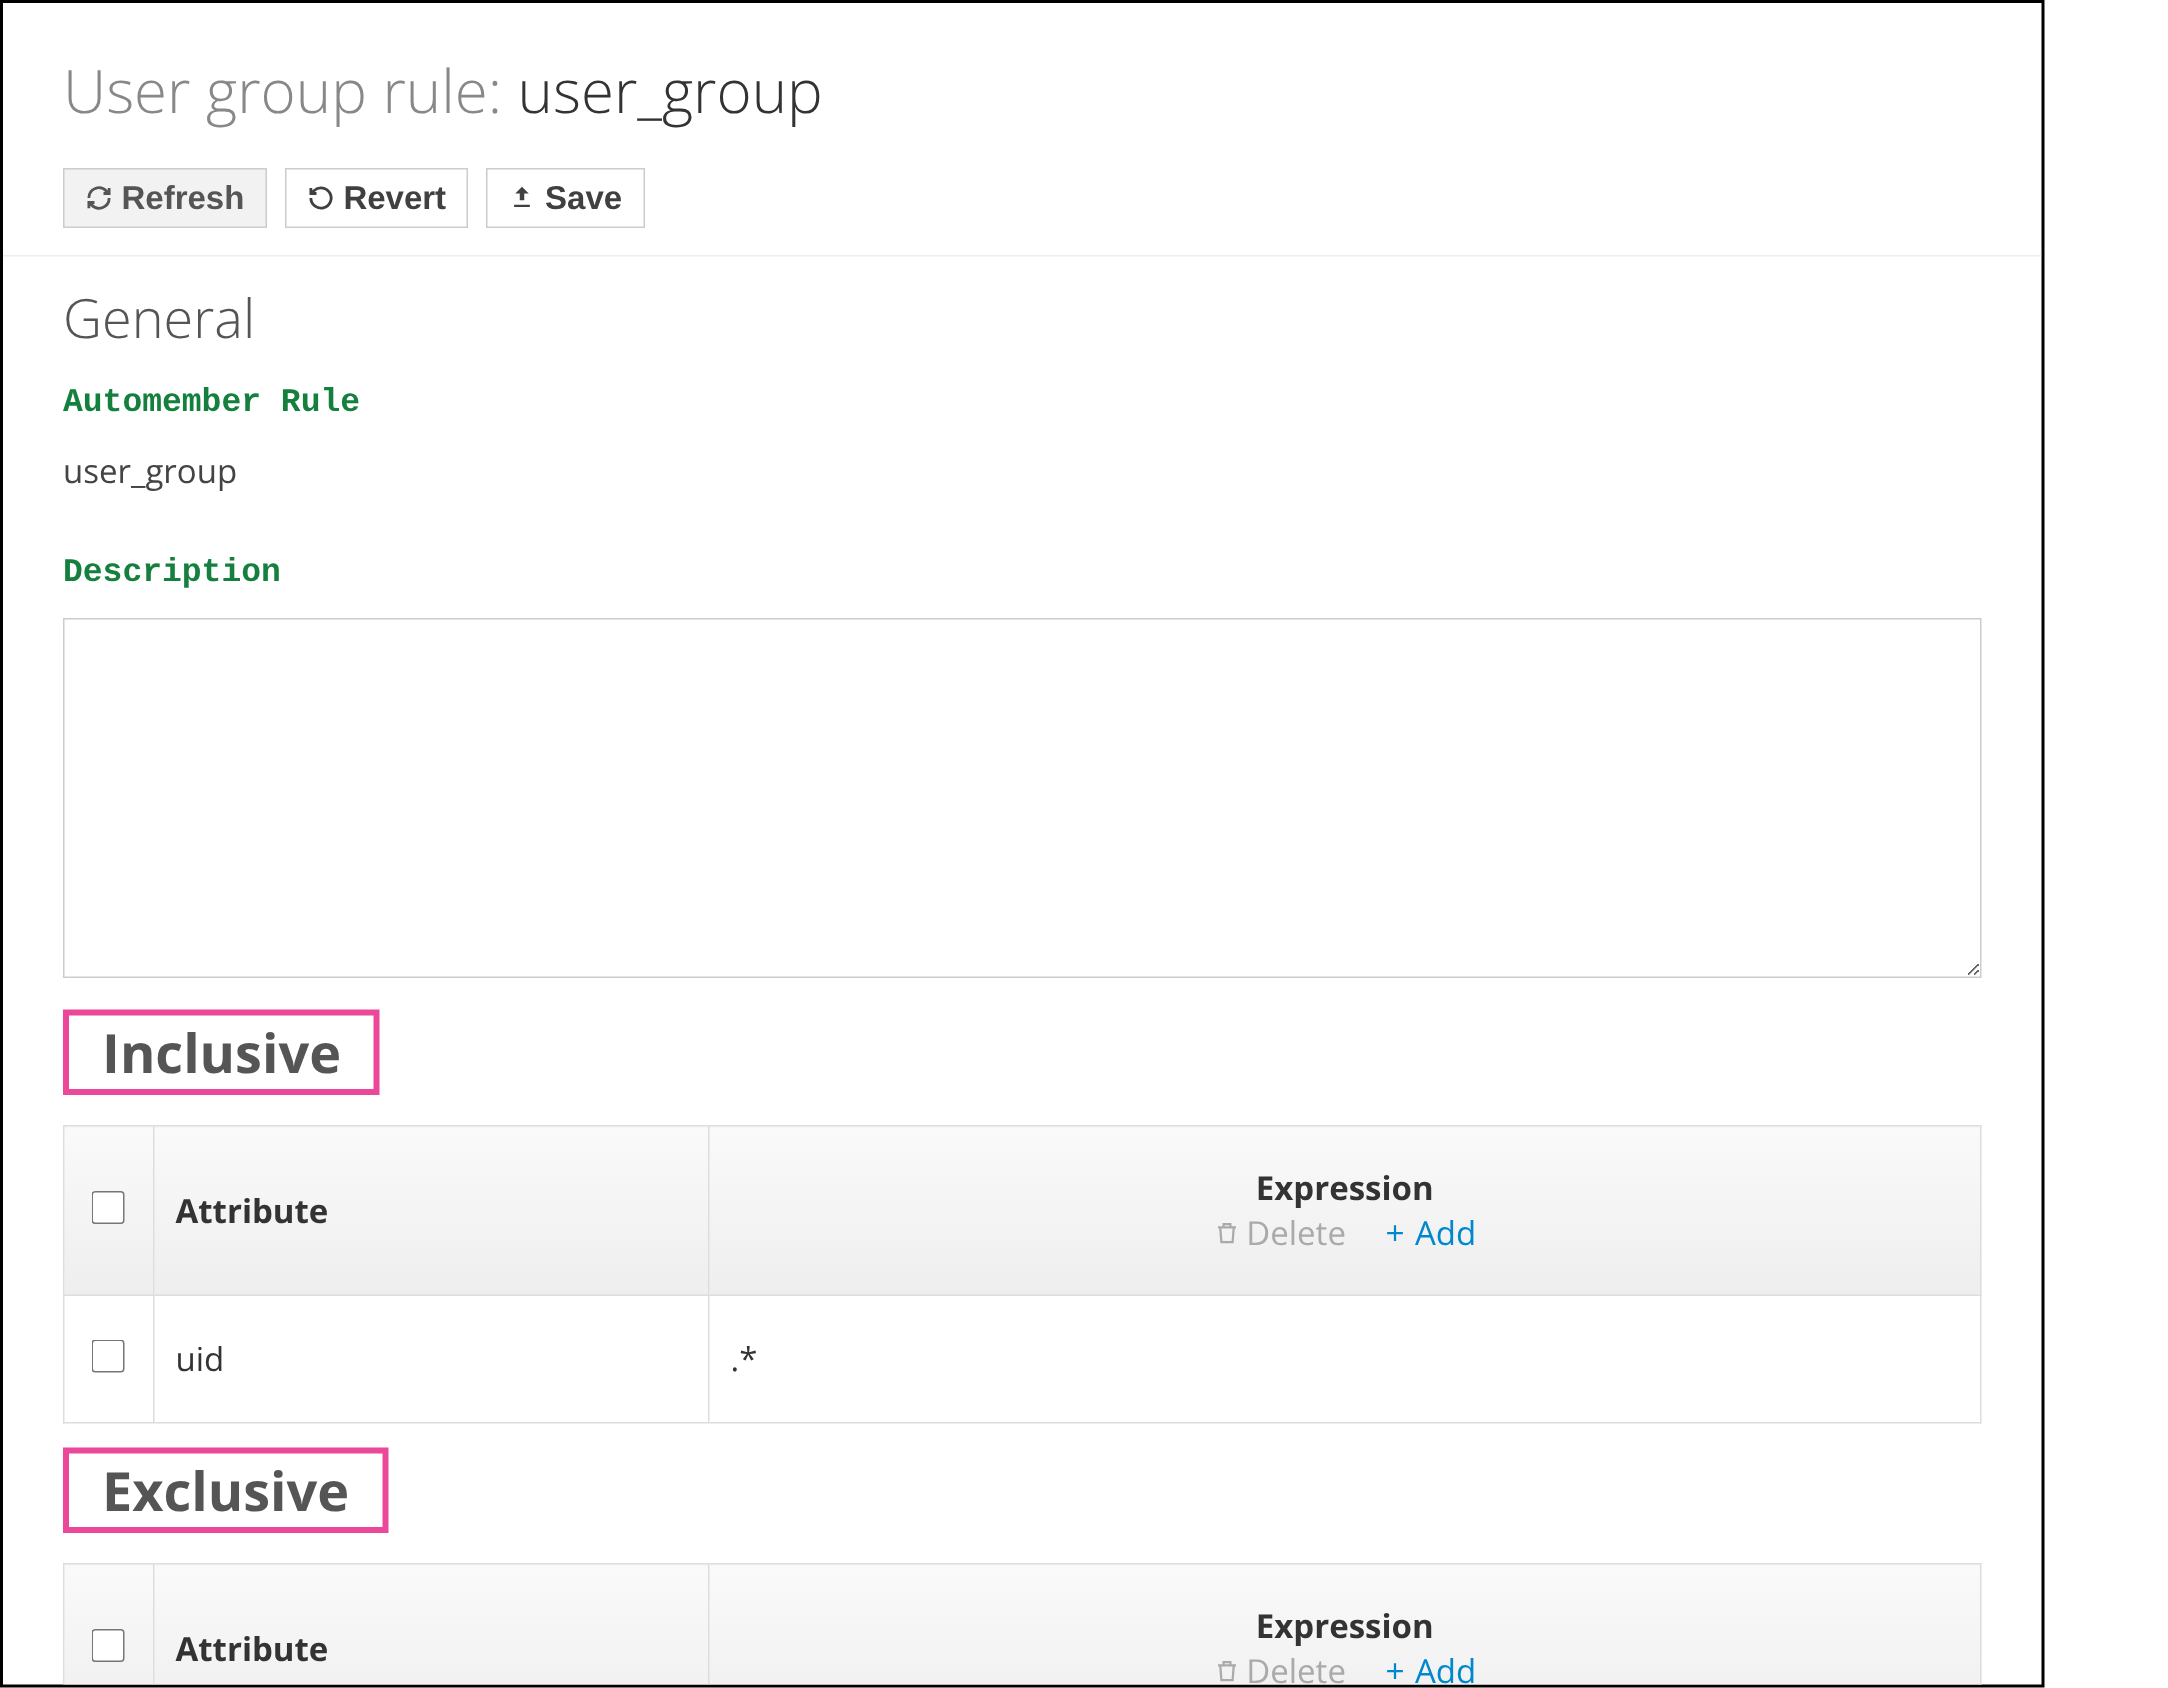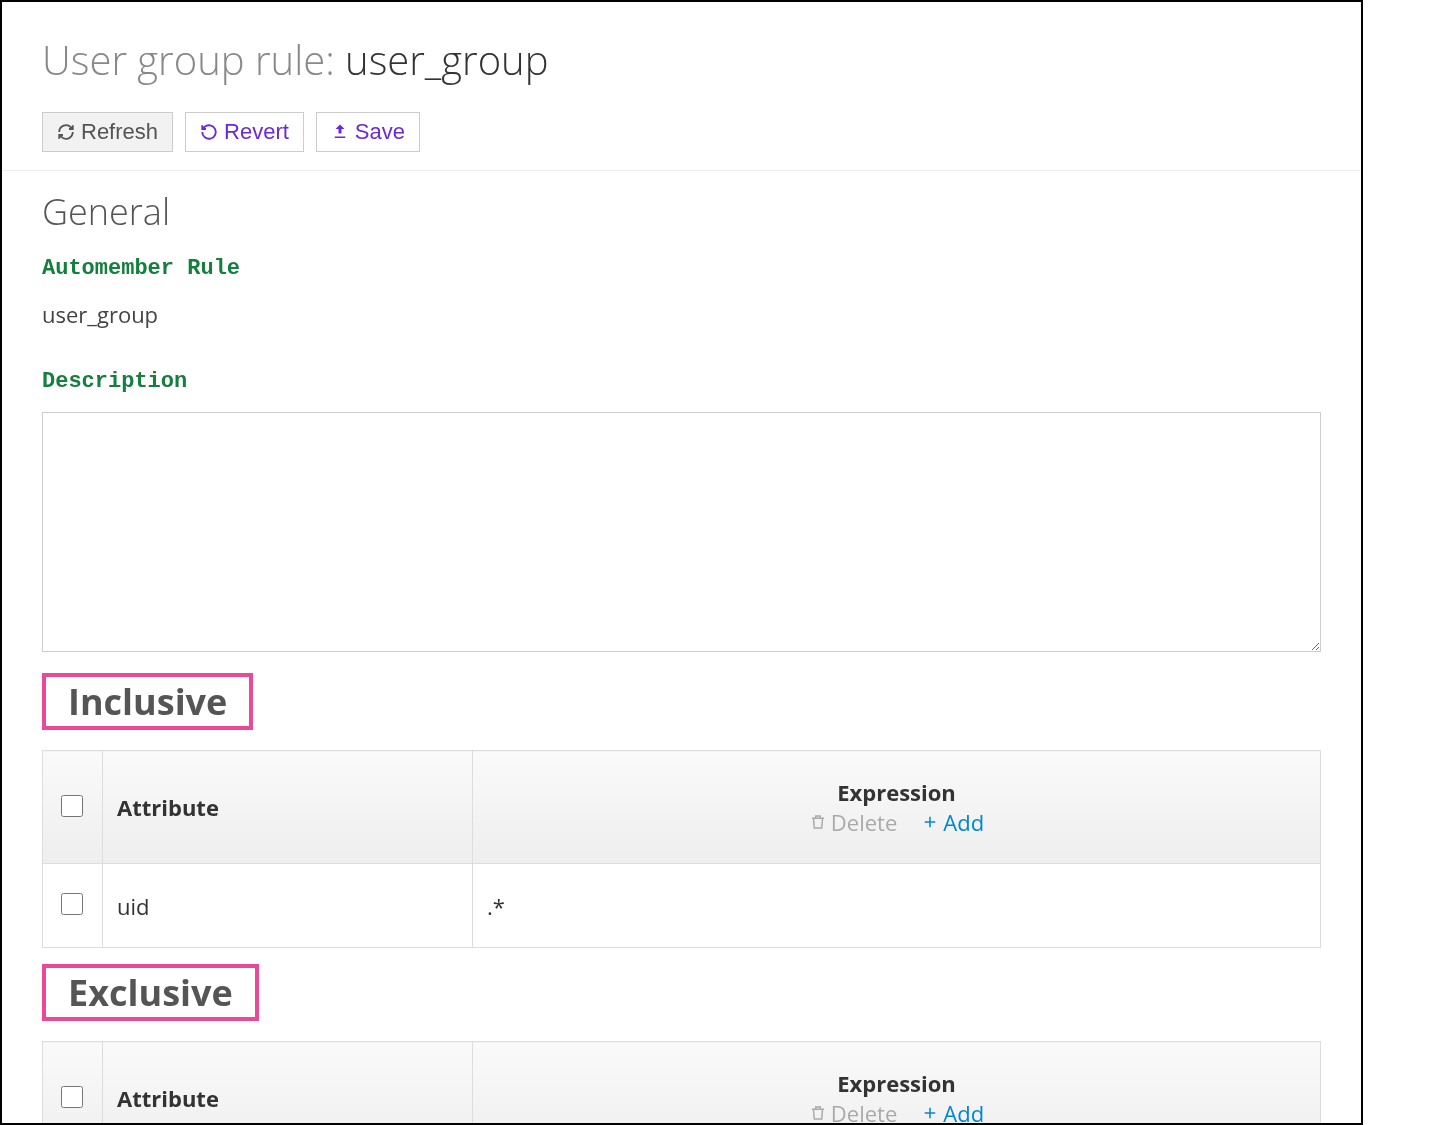--- a/index.html
+++ b/index.html
@@ -41,25 +41,25 @@
   .btn {
     display: inline-flex;
     align-items: center;
     gap: 6px;
     font-size: 22px;
     padding: 6px 14px;
     border: 1px solid #ccc;
     background: #f2f2f2;
     color: #555;
     cursor: pointer;
-    font-weight: 400;
+    font-weight: 700;
   }
   .btn.disabled {
     background: #fff;
-    color: #6d28d9;
+    color: #404040;
     cursor: default;
   }
   .btn svg { width: 18px; height: 18px; }
   .btn .icon { display:inline-flex; }
 
   .section {
     margin-top: 16px;
   }
   h2.section-title {
     font-weight: 300;

